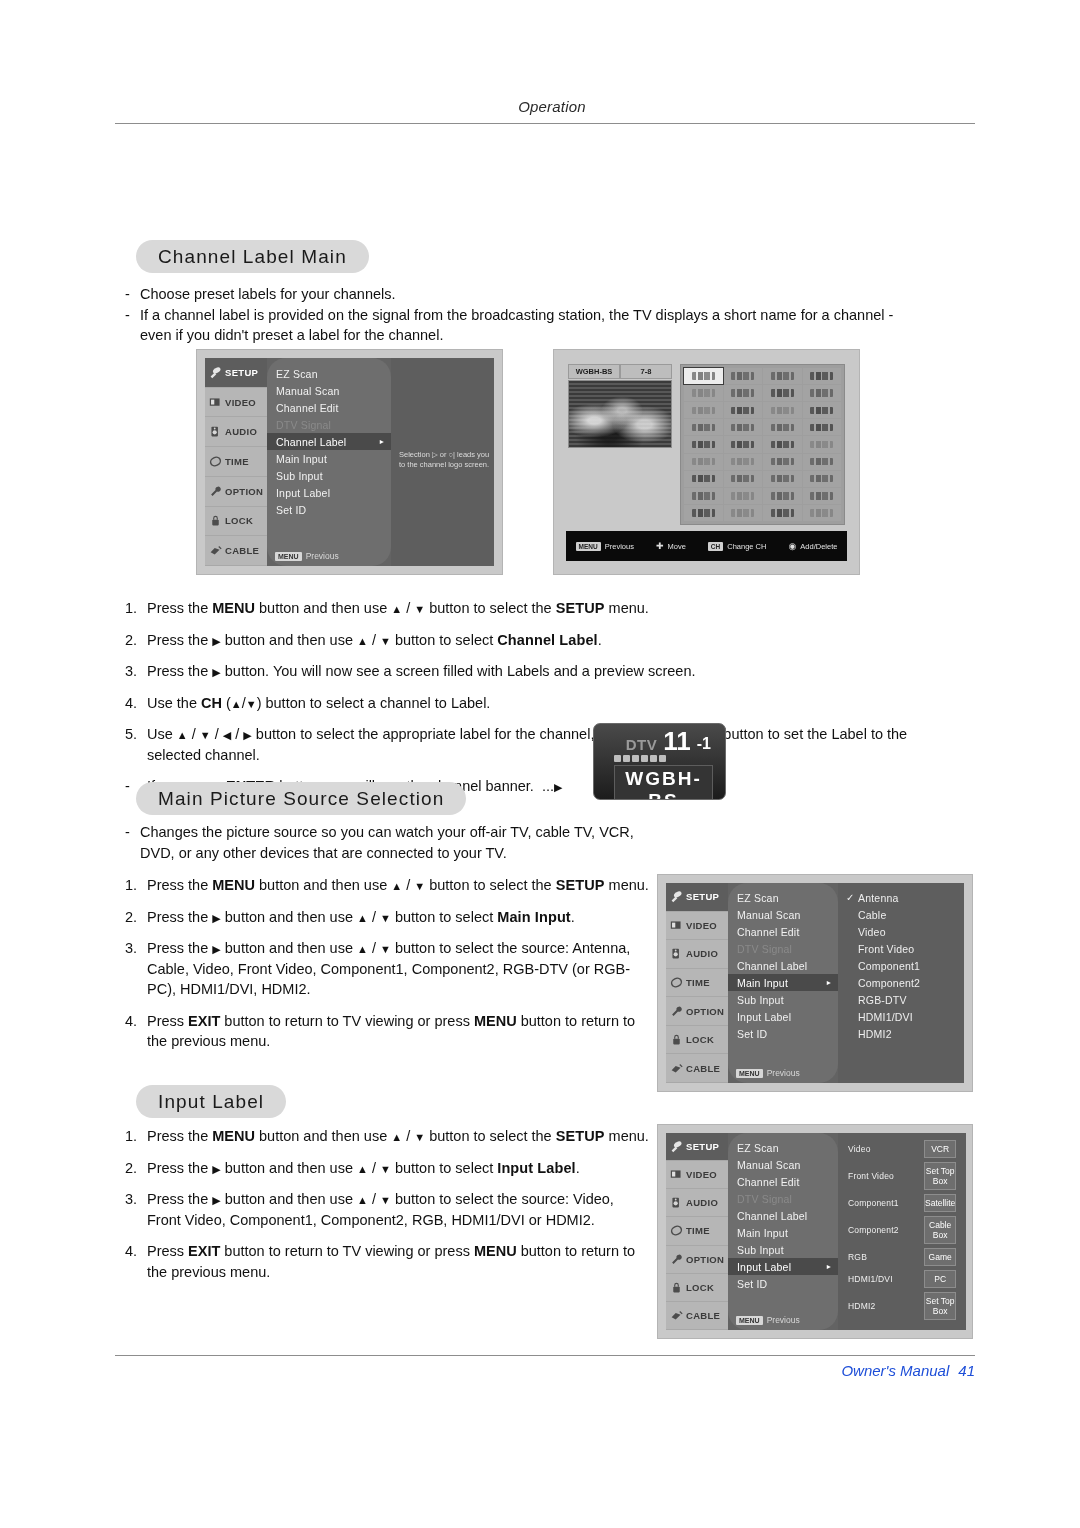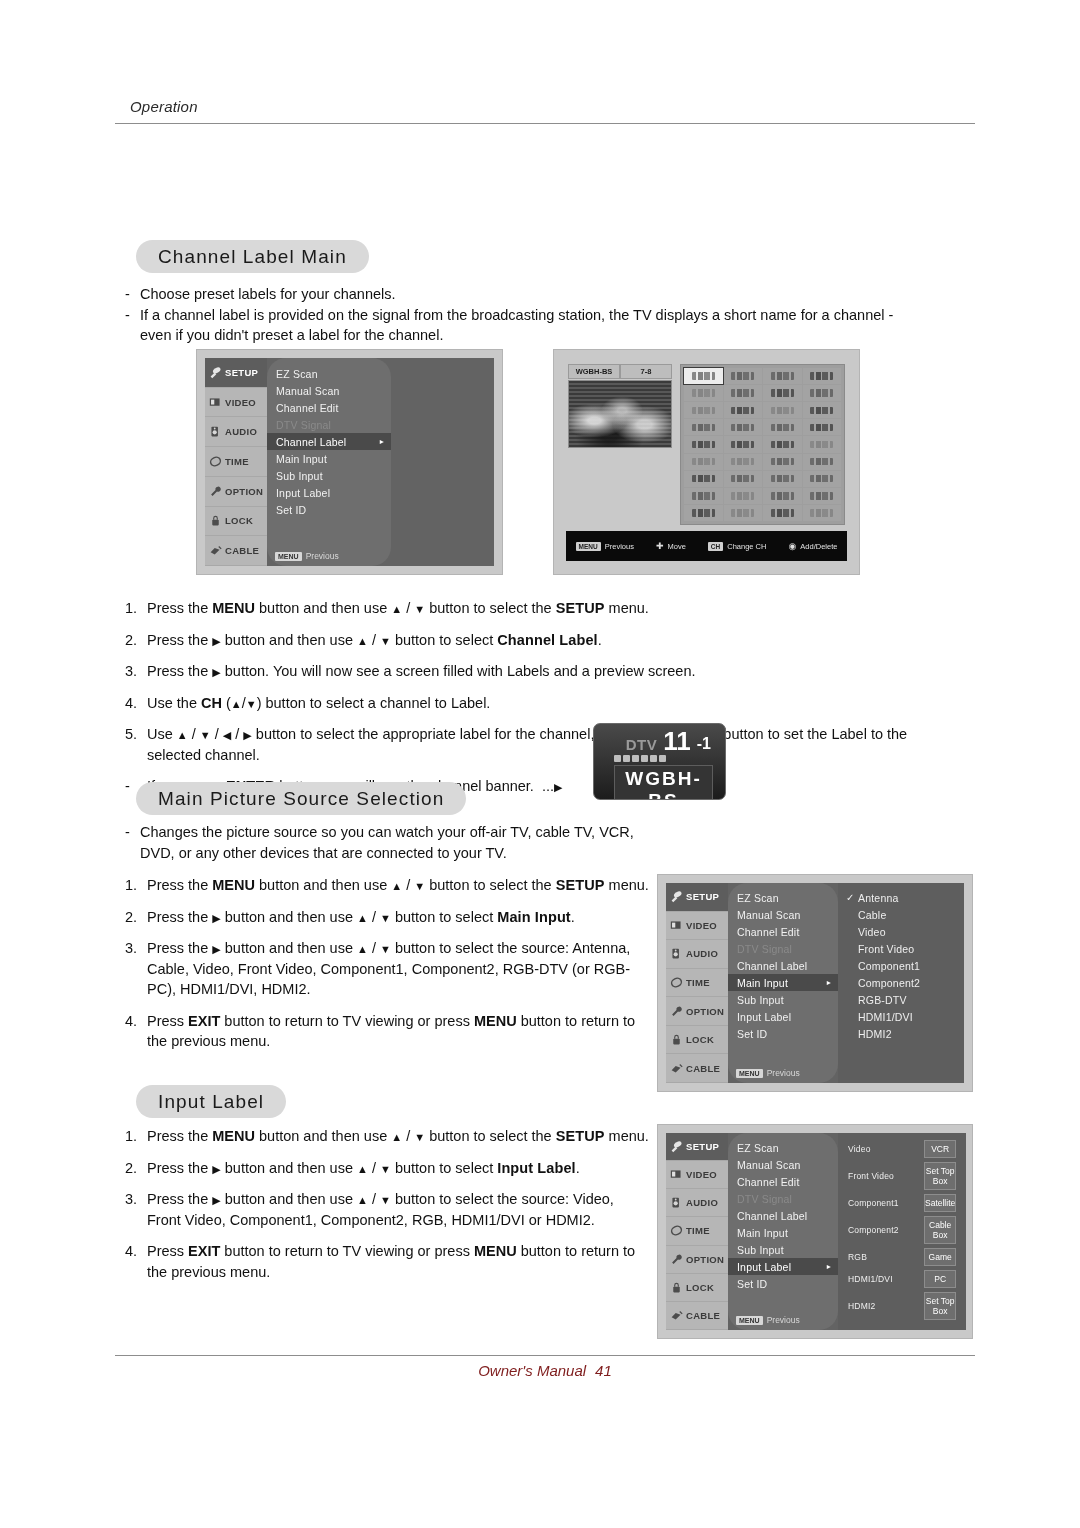--- a/index.html
+++ b/index.html
@@ -7,38 +7,38 @@
     width: 1080px; height: 1528px;
     background: #ffffff;
     font-family: "Liberation Sans", sans-serif;
     color: #000;
     position: relative;
     overflow: hidden;
   }
 
   
   .page-header {
-    position: absolute; left: 130px; top: 98px; width: 860px;
-    text-align: left;
+    position: absolute; left: 122px; top: 98px; width: 860px;
+    text-align: center;
   }
   .page-header .hdr-text {
     font-style: italic; font-size: 15px; color: #2a2a2a;
     letter-spacing: .2px;
   }
   .rule-top {
     position: absolute; left: 115px; top: 123px; width: 860px;
     height: 1px; background: #8d8d8d;
   }
   .rule-bottom {
     position: absolute; left: 115px; top: 1355px; width: 860px;
     height: 1px; background: #8d8d8d;
   }
   .page-footer {
     position: absolute; left: 115px; top: 1362px; width: 860px;
-    text-align: center; font-style: italic; font-size: 15px; color: #7f1d1d;
+    text-align: right; font-style: italic; font-size: 15px; color: #1d4ed8;
   }
   .page-footer .pnum { font-style: italic; margin-left: 9px; }
 
   
   .pill {
     position: absolute;
     background: #d9d9d9;
     border-radius: 20px;
     height: 33px;
     display: flex; align-items: center;
@@ -313,20 +313,23 @@
         <div class="mi" style="height:17px;">
             <span>Set ID</span>
           </div>
       </div>
       <div class="prevbtn">
         <span class="kcap">MENU</span>
         <span class="plbl">Previous</span>
       </div>
     </div>
 
+    <div class="osd-right">
+      <div class="tipbox" style="left:8px; top:92px;">Selection ▷ or ○| leads you to the channel logo screen.</div>
+    </div>
 
   </div>
 </div>
 
 <div class="tv tv-logo" style="left:553px; top:349px; width:307px; height:226px;">
   <div class="tv-inner">
     <div class="lg-top">
       <div class="lg-prev">
         <div class="lg-prevhdr">
           <div>WGBH-BS</div>

